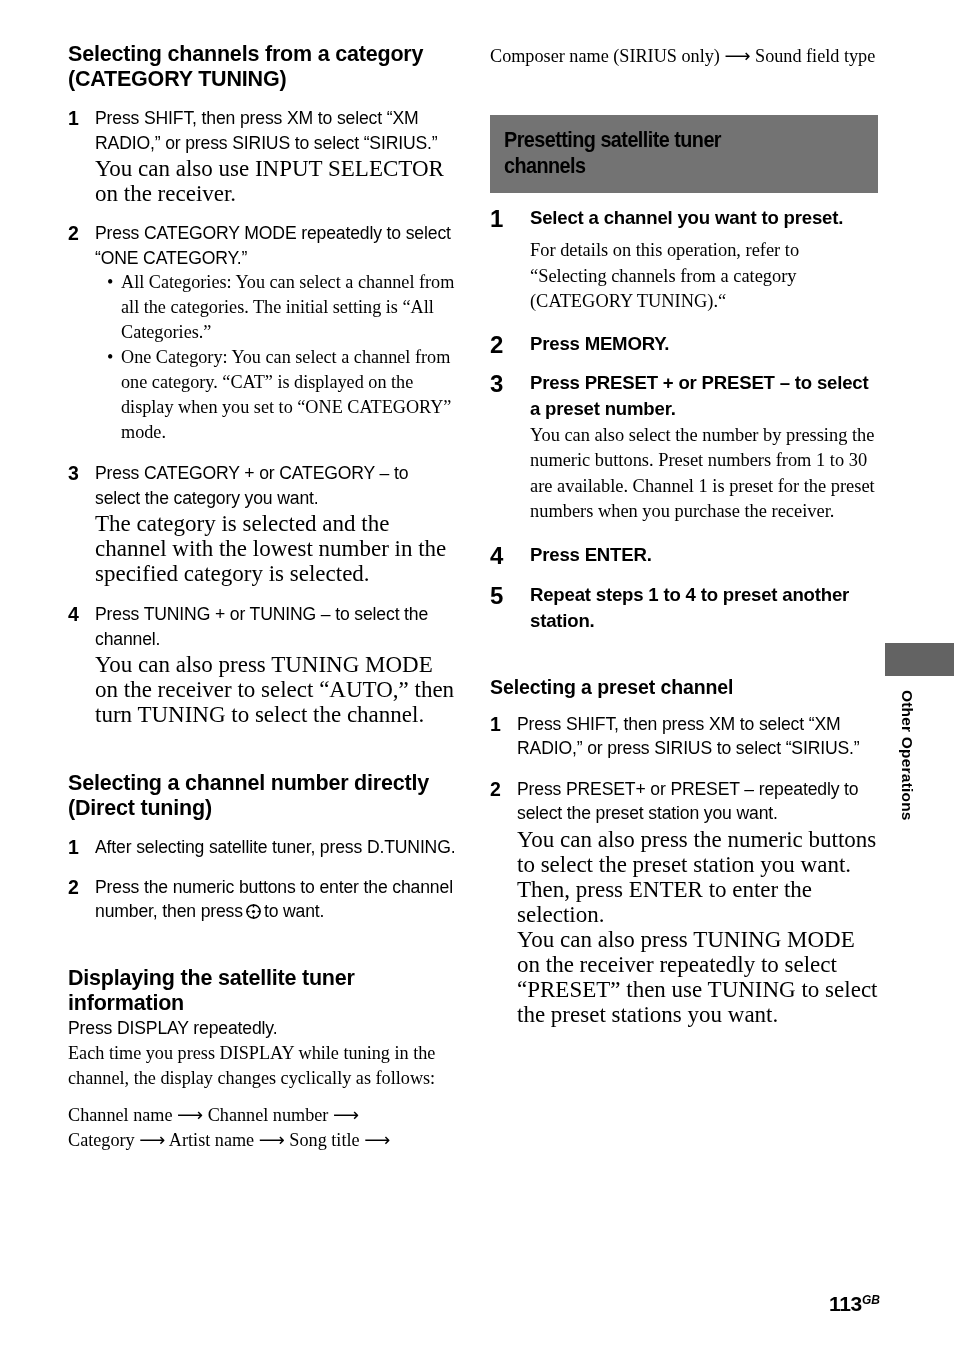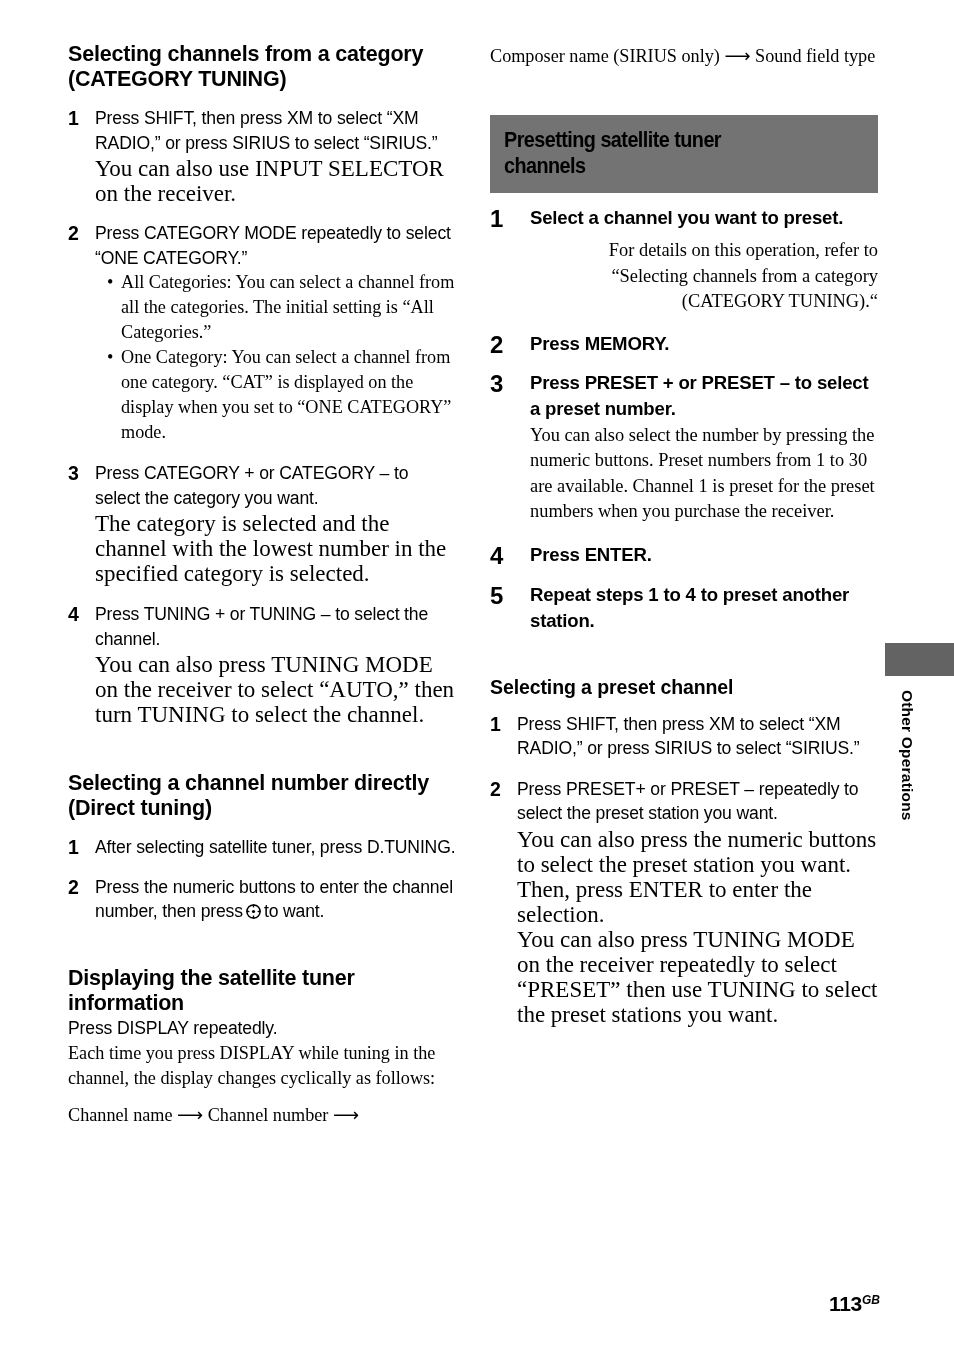--- a/index.html
+++ b/index.html
@@ -262,38 +262,39 @@
               </svg></span><span>to want.</span></span>
       </div>
 
     </div>
 
     <h2 class="section-title" style="margin-top:42px;">Displaying the satellite tuner information</h2>
 
     <p class="para-sans" style="">Press DISPLAY repeatedly.</p>
     <p class="para" style="margin-top:0;">Each time you press DISPLAY while tuning in the channel, the display changes cyclically as follows:</p>
     <p class="para" style="margin-top:12px;">Channel name ⟶ Channel number ⟶</p>
+    <p class="para" style="margin-top:0;">Category ⟶ Artist name ⟶ Song title ⟶</p>
 
   </div>
 
   <div class="col col-right" style="top:44px;">
 
     <p class="para">Composer name (SIRIUS only) ⟶ Sound field type</p>
 
     <div class="banner" style="margin-top:46px;">
       <span class="banner-text">Presetting satellite tuner
 channels</span>
     </div>
 
     <div class="steps steps-bold">
 
       <div class="step" style="margin-top:12px;">
         <span class="num">1</span>
         <span class="lead">Select a channel you want to preset.</span>
-        <span class="note" style="margin-top:7px;text-align:right;">For details on this operation, refer to “Selecting channels from a category (CATEGORY TUNING).“</span>
+        <span class="note" style="margin-top:7px;">For details on this operation, refer to “Selecting channels from a category (CATEGORY TUNING).“</span>
       </div>
 
       <div class="step" style="margin-top:16px;">
         <span class="num">2</span>
         <span class="lead">Press MEMORY.</span>
       </div>
 
       <div class="step" style="margin-top:13px;">
         <span class="num">3</span>
         <span class="lead">Press PRESET + or PRESET – to select a preset number.</span>

